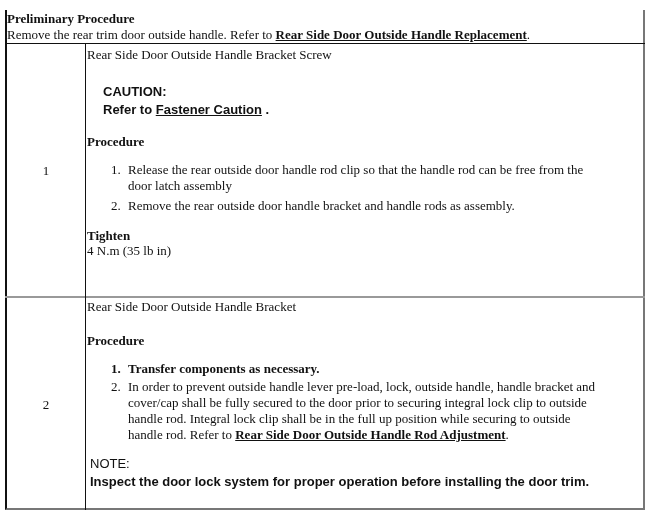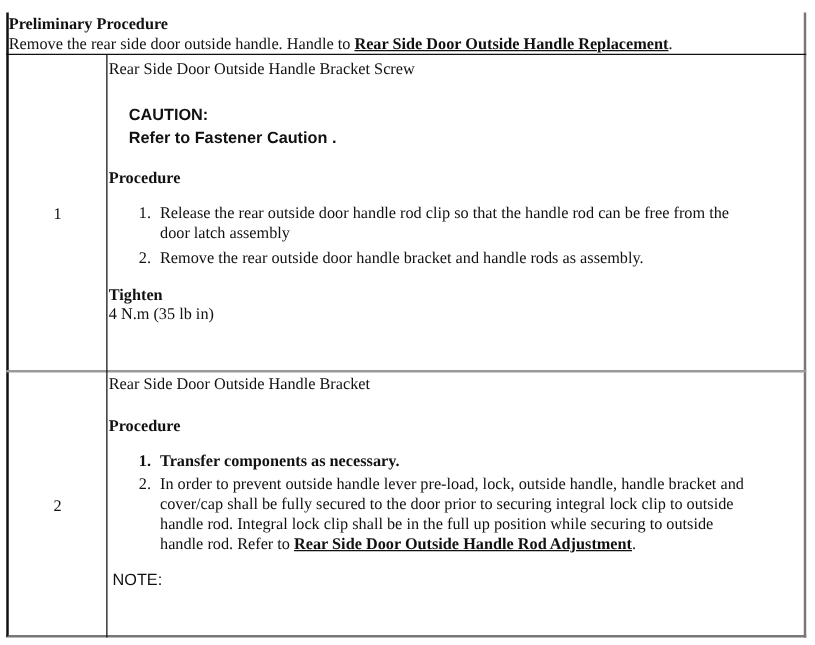--- a/index.html
+++ b/index.html
@@ -16,32 +16,32 @@
     .prelim .title { font-weight: bold; }
     .hline-top { position: absolute; left: 5px; top: 43px; width: 640px; height: 1px; background: #111; }
     .hline-mid { position: absolute; left: 5px; top: 296px; width: 640px; height: 2px; background: #999; }
     .vline { position: absolute; left: 85px; top: 44px; width: 1px; height: 466px; background: #111; }
     .stepnum { position: absolute; width: 78px; left: 7px; text-align: center; }
     .cell { position: absolute; left: 87px; width: 511px; }
     .cell .heading { line-height: 16px; }
     .sans { font-family: "Liberation Sans", sans-serif; }
     .bold { font-weight: bold; }
     .link { font-weight: bold; text-decoration: underline; }
-    .slink { }
+    .slink { text-decoration: underline; }
     ol { margin: 0; padding-left: 37px; }
     ol li { padding-left: 4px; line-height: 16px; margin-bottom: 4px; }
   </style>
 </head>
 <body>
 
 <div class="frame"></div>
 
 <div class="prelim">
   <div class="title">Preliminary Procedure</div>
-  <div><span>Remove the rear side door outside handle. Handle to </span><a class="link">Rear Side Door Outside Handle Replacement</a><span>.</span></div>
+  <div><span>Remove the rear trim door outside handle. Refer to </span><a class="link">Rear Side Door Outside Handle Replacement</a><span>.</span></div>
 </div>
 
 <div class="hline-top"></div>
 <div class="hline-mid"></div>
 <div class="vline"></div>
 
 <div class="stepnum" style="top:163px;">1</div>
 <div class="cell" style="top:47px;">
   <div class="heading">Rear Side Door Outside Handle Bracket Screw</div>
   <div class="sans" style="margin-top:20px; padding-left:16px; line-height:18px;">
@@ -60,14 +60,15 @@
 <div class="stepnum" style="top:397px;">2</div>
 <div class="cell" style="top:299px;">
   <div class="heading">Rear Side Door Outside Handle Bracket</div>
   <div class="bold" style="margin-top:18px; line-height:16px;">Procedure</div>
   <ol style="margin-top:12px;">
     <li style="margin-bottom:2px;font-weight:bold;">Transfer components as necessary.</li>
     <li><span>In order to prevent outside handle lever pre-load, lock, outside handle, handle bracket and cover/cap shall be fully secured to the door prior to securing integral lock clip to outside handle rod. Integral lock clip shall be in the full up position while securing to outside handle rod. Refer to </span><a class="link">Rear Side Door Outside Handle Rod Adjustment</a><span>.</span></li>
   </ol>
   <div class="sans" style="margin-top:12px; padding-left:3px; line-height:18px;">
     <div class="bold" style="font-weight:normal;">NOTE:</div>
+    <div class="bold">Inspect the door lock system for proper operation before installing the door trim.</div>
   </div>
 </div>
 
 </body></html>

